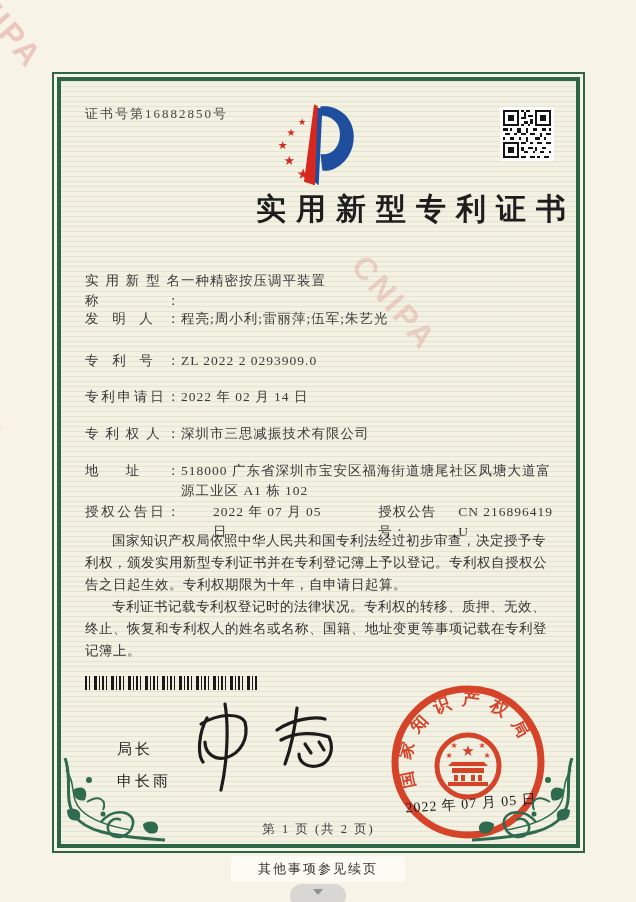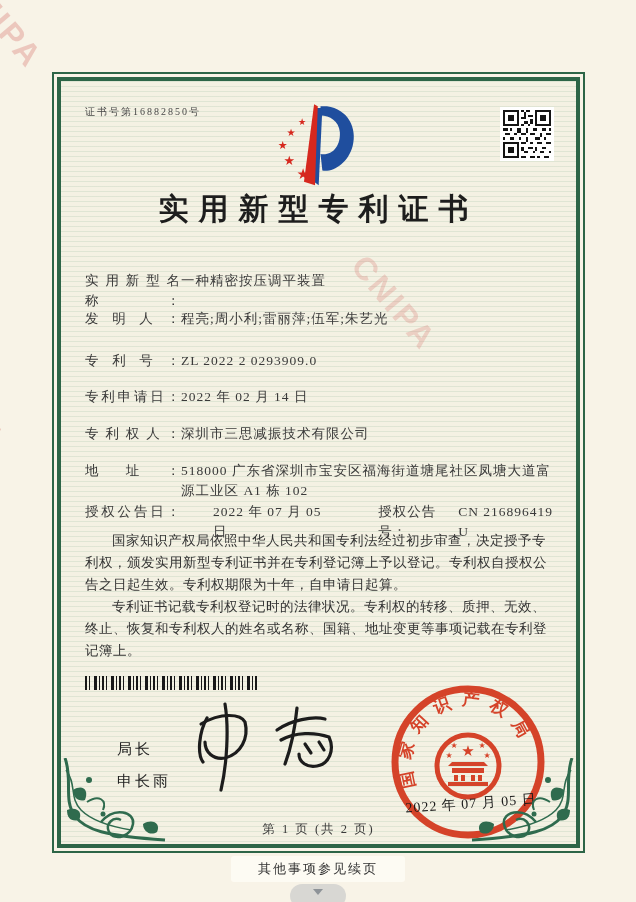--- a/index.html
+++ b/index.html
@@ -20,25 +20,25 @@
   
   .frame{position:absolute;left:52px;top:72px;width:533px;height:781px;
     border:2px solid #2d6547;padding:3px;z-index:2;}
   .frame-inner{position:relative;width:100%;height:100%;border:4px solid #2d6547;
     background:#f4f1e3;overflow:hidden;}
   .frame-inner::before{content:"";position:absolute;inset:0;
     background:repeating-linear-gradient(180deg,rgba(140,180,150,0.20) 0 1px,transparent 1px 5px);
     pointer-events:none;}
 
   
-  .cert-no{position:absolute;left:24px;top:24px;font-size:10px;letter-spacing:2px;color:#474747;z-index:4;}
+  .cert-no{position:absolute;left:24px;top:24px;font-size:13px;letter-spacing:2px;color:#474747;z-index:4;}
   .logo{position:absolute;left:206px;top:16px;width:96px;height:92px;z-index:4;}
   .qr{position:absolute;right:22px;top:26px;width:54px;height:54px;background:#fff;padding:3px;z-index:4;}
   .qr svg{width:100%;height:100%;display:block;}
-  .cert-title{position:absolute;left:0;right:0;top:108px;text-align:center;
+  .cert-title{position:absolute;left:0;right:0;top:108px;text-align:right;
     font-size:30px;font-weight:bold;letter-spacing:10px;color:#1d1d1d;z-index:4;}
 
   
   .f-row{position:absolute;left:24px;right:22px;font-size:13.5px;color:#3a3a3a;
     letter-spacing:1px;line-height:20px;display:flex;z-index:4;}
   .f-label{display:inline-block;width:96px;flex:0 0 96px;text-align:justify;
     text-align-last:justify;-moz-text-align-last:justify;}
   .f-value{flex:1;}
   .grant-pair{display:flex;gap:32px;}
   .grant-pair .second{margin-left:22px;display:flex;}

